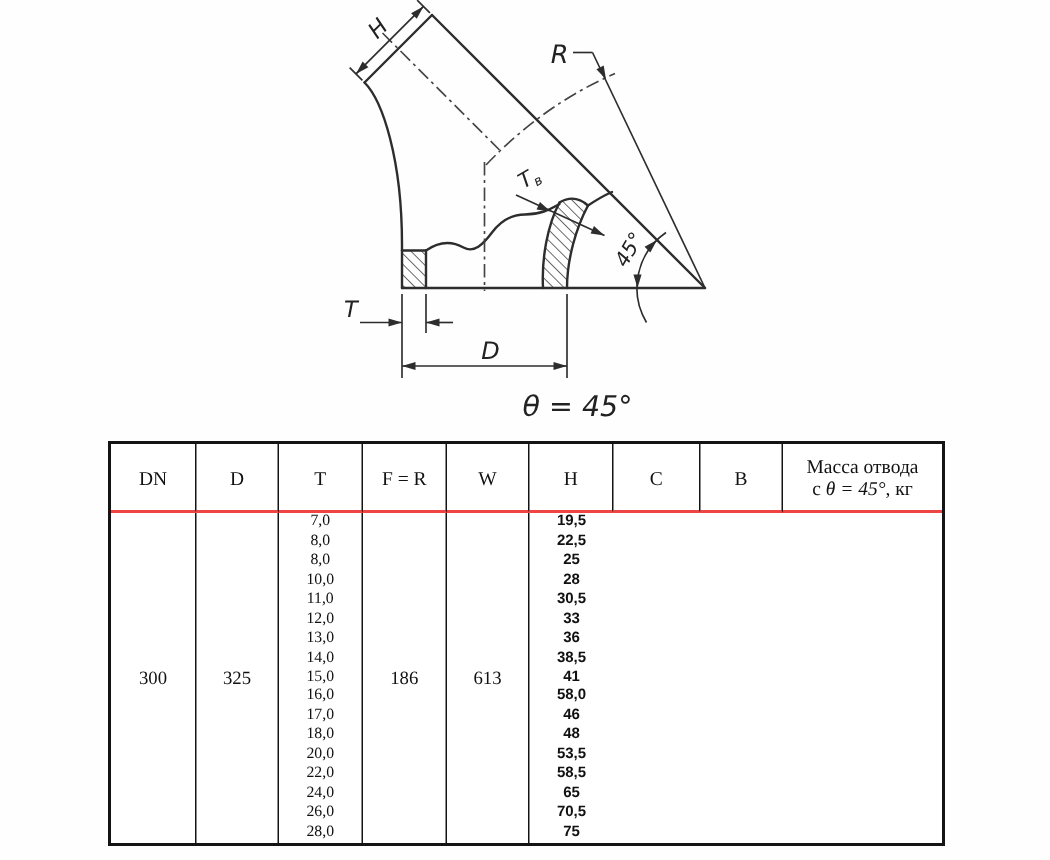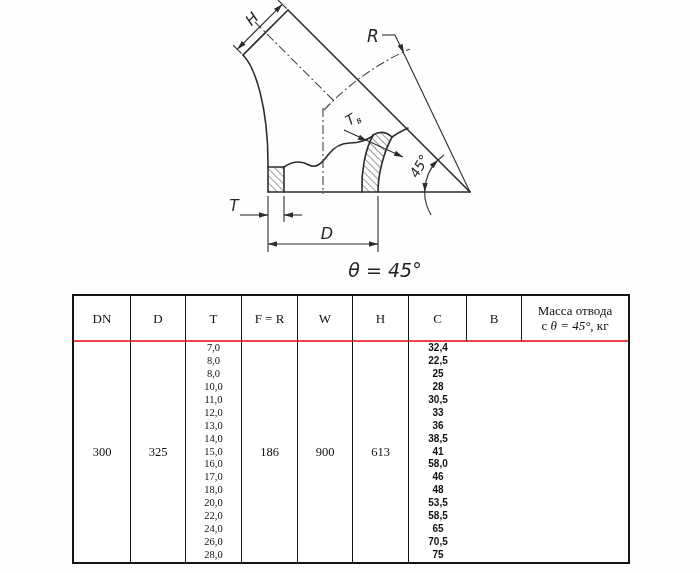--- a/index.html
+++ b/index.html
@@ -175,27 +175,24 @@
         <div class="list-line">20,0</div>
         <div class="list-line">22,0</div>
         <div class="list-line">24,0</div>
         <div class="list-line">26,0</div>
         <div class="list-line">28,0</div>
       </div>
     <div class="cell val">
       <span>186</span>
       </div>
     <div class="cell val">
-      <span>900</span>
-      </div>
-    <div class="cell val">
       <span>613</span>
       </div>
     <div class="cell col-list mass-col last">
-        <div class="list-line">32,4</div>
+        <div class="list-line">19,5</div>
         <div class="list-line">22,5</div>
         <div class="list-line">25</div>
         <div class="list-line">28</div>
         <div class="list-line">30,5</div>
         <div class="list-line">33</div>
         <div class="list-line">36</div>
         <div class="list-line">38,5</div>
         <div class="list-line">41</div>
         <div class="list-line">58,0</div>
         <div class="list-line">46</div>

